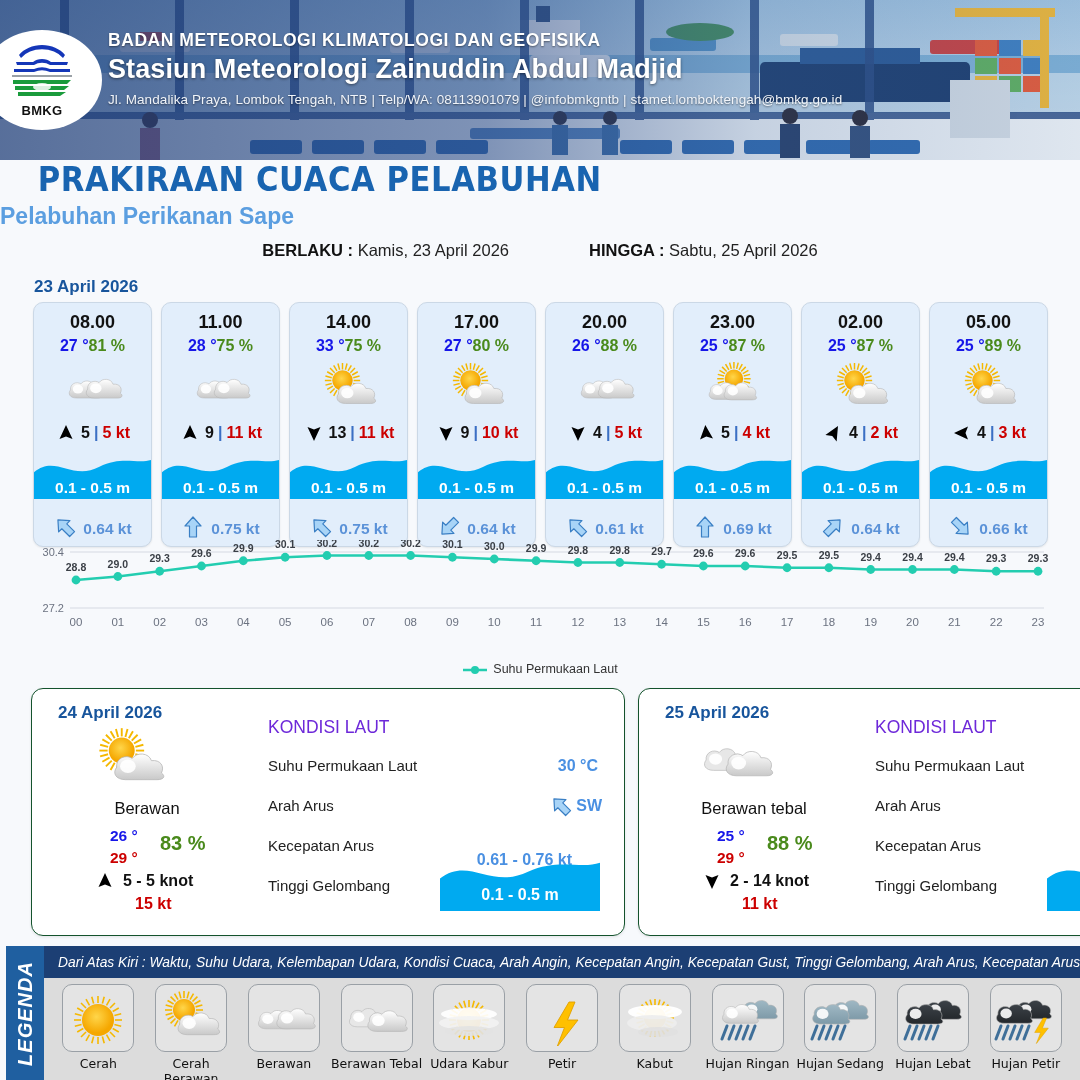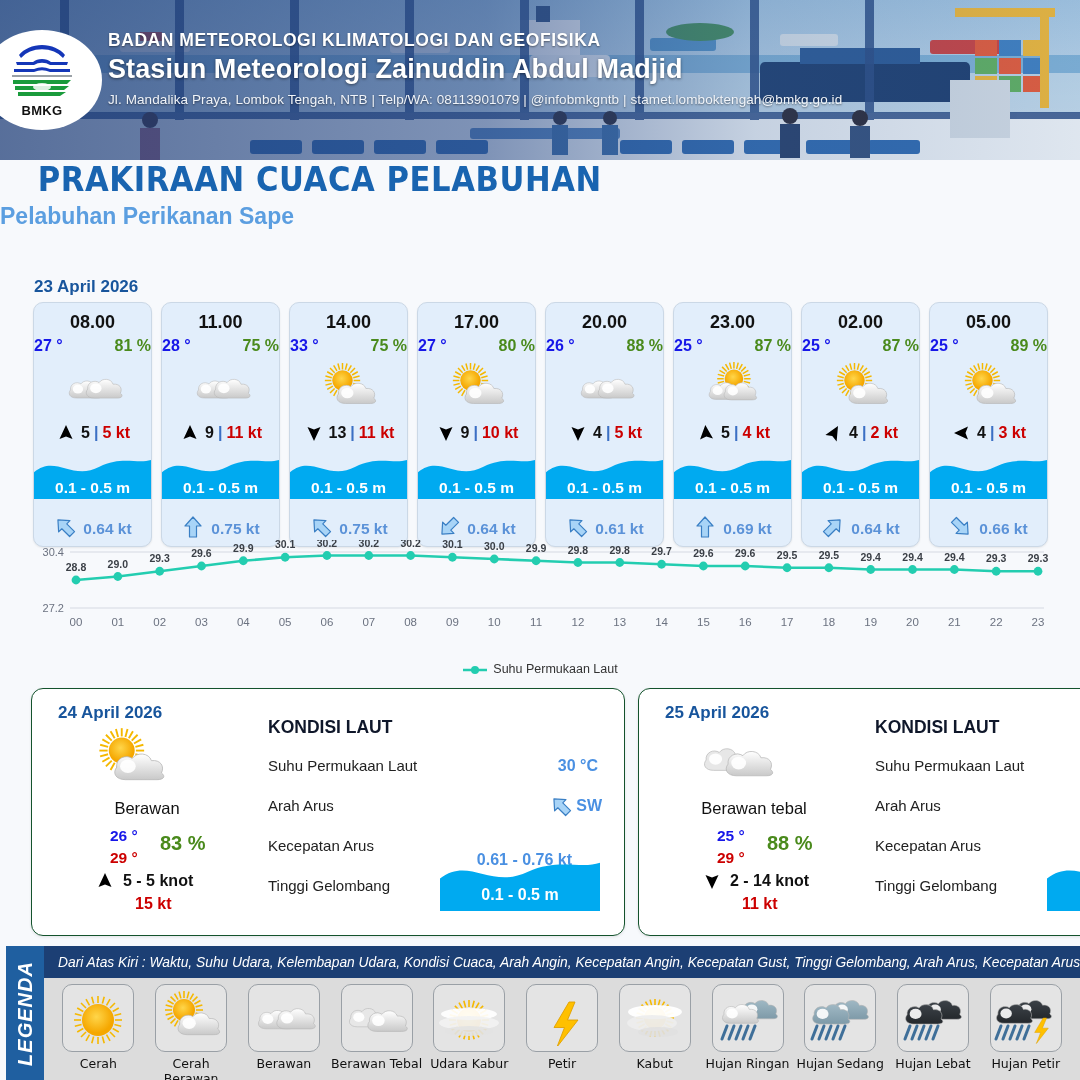--- a/index.html
+++ b/index.html
@@ -42,21 +42,21 @@
   
   .daylabel { position:absolute; left:34px; top:277px; font-size:17px;
      font-weight:bold; color:#18559c; }
 
   
   .cards { position:absolute; left:33px; top:302px; display:flex; gap:9px; }
   .card { width:119px; height:245px; background:#e2eefb;
      border:1px solid #cbd8e6; border-radius:10px; position:relative; overflow:hidden;
      box-shadow:0 1px 2px rgba(0,0,0,.08); }
   .c-time { text-align:center; font-size:18px; font-weight:bold; color:#111; margin-top:9px; }
-  .c-row { display:flex; justify-content:space-between; align-items:baseline; margin-top:4px; padding:0 0;}
+  .c-row { display:flex; justify-content:center; align-items:baseline; margin-top:4px; padding:0 0;}
   .c-temp { font-size:16px; font-weight:bold; color:#1616e8; }
   .c-hum { font-size:16px; font-weight:bold; color:#4a8a1c; }
   .c-icon { height:58px; display:flex; align-items:center; justify-content:center; margin-top:4px; }
   .c-wind { display:flex; align-items:center; justify-content:center; gap:4px; margin-top:6px; font-size:16px; }
   .w-deg { font-weight:bold; color:#111; }
   .w-sep { color:#3b6fc4; font-weight:bold; }
   .w-kt { font-weight:bold; color:#cc0000;text-align:center; }
   .wave { position:absolute; left:0; bottom:47px; width:100%; height:46px; }
   .wave-label { position:absolute; left:0; bottom:49px; width:100%; text-align:center;
      font-size:15.5px; font-weight:bold; color:#fff; z-index:3; }
@@ -77,21 +77,21 @@
   .p-date { position:absolute; left:26px; top:14px; font-size:17px; font-weight:bold; color:#18559c; }
   .p-icon { position:absolute; left:58px; top:38px; }
   .p-cond { position:absolute; left:0; top:110px; width:230px; text-align:center;
      font-size:16.5px; color:#111; }
   .p-tmin { position:absolute; left:78px; top:138px; font-size:15.5px; font-weight:bold; color:#1616e8; }
   .p-tmax { position:absolute; left:78px; top:160px; font-size:15.5px; font-weight:bold; color:#cc0000; }
   .p-hum { position:absolute; left:128px; top:143px; font-size:20px; font-weight:bold; color:#4a8a1c; }
   .p-wind { position:absolute; left:62px; top:182px; display:flex; align-items:center; gap:7px;
      font-size:16px; font-weight:bold; color:#111; }
   .p-gust { position:absolute; left:103px; top:206px; font-size:16px; font-weight:bold; color:#cc0000; }
-  .p-sea-title { position:absolute; left:236px; top:28px; font-size:17.5px; font-weight:bold; color:#0f172a; }
+  .p-sea-title { position:absolute; left:236px; top:28px; font-size:17.5px; font-weight:normal; color:#6d28d9; }
   .p-r { position:absolute; font-size:15px; color:#222; }
   .p-v { position:absolute; font-size:16px; font-weight:bold; color:#4a90e2; }
   .p-wave { position:absolute; right:24px; bottom:24px; width:160px; height:56px; }
   .p-wave-lbl { position:absolute; right:24px; bottom:31px; width:160px; text-align:center;
      font-size:16px; font-weight:bold; color:#fff; z-index:3; }
 
   
   .legenda { position:absolute; left:0; top:946px; width:1080px; height:134px; }
   .leg-side { position:absolute; left:6px; top:0; width:38px; height:134px;
      background:#1f5fa0; display:flex; align-items:center; justify-content:center; }
@@ -221,20 +221,30 @@
   <div class="hdr-txt">
     <div class="h-line1">BADAN METEOROLOGI KLIMATOLOGI DAN GEOFISIKA</div>
     <div class="h-line2">Stasiun Meteorologi Zainuddin Abdul Madjid</div>
     <div class="h-line3">Jl. Mandalika Praya, Lombok Tengah, NTB | Telp/WA: 08113901079 | @infobmkgntb | stamet.lomboktengah@bmkg.go.id</div>
   </div>
 </div>
 
 <div class="title-wrap">
   <div class="t1">PRAKIRAAN CUACA PELABUHAN</div>
   <div class="t2">Pelabuhan Perikanan Sape</div>
+  <div class="valid-row">
+    <div>
+      <span class="vlabel">BERLAKU :</span>
+      <span class="vval">Kamis, 23 April 2026</span>
+    </div>
+    <div>
+      <span class="vlabel">HINGGA :</span>
+      <span class="vval">Sabtu, 25 April 2026</span>
+    </div>
+  </div>
 </div>
 
 <div class="daylabel">23 April 2026</div>
 
 <div class="cards" id="cards">
     <div class="card">
       <div class="c-time">08.00</div>
     <div class="c-row">
       <span class="c-temp">27 °</span>
       <span class="c-hum">81 %</span>

